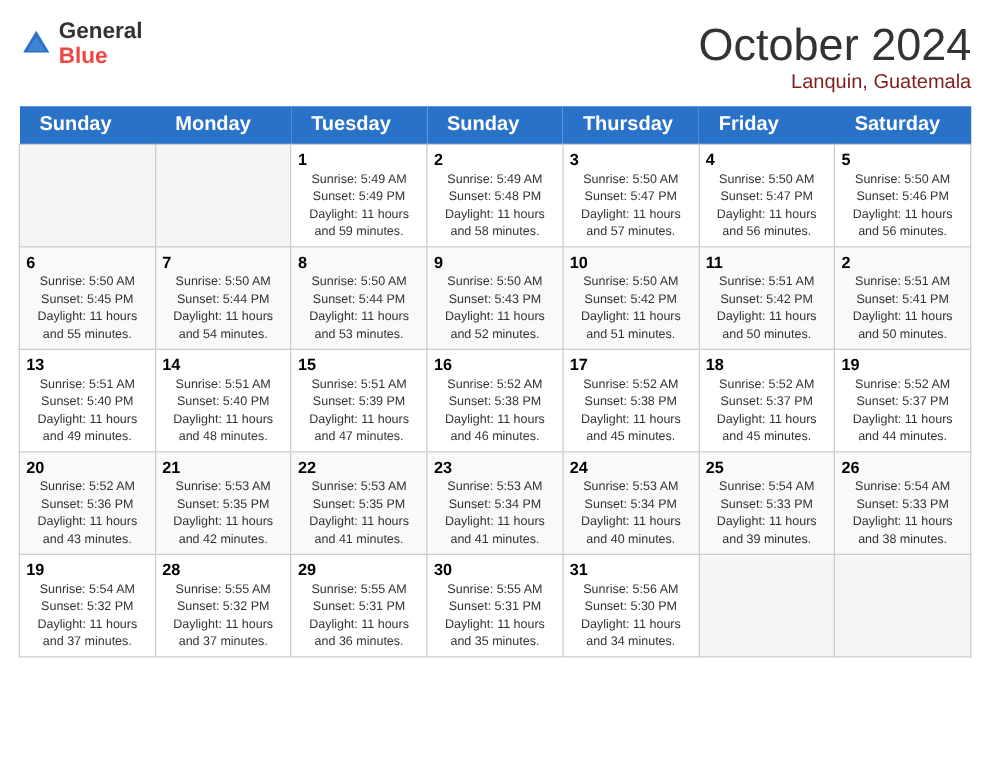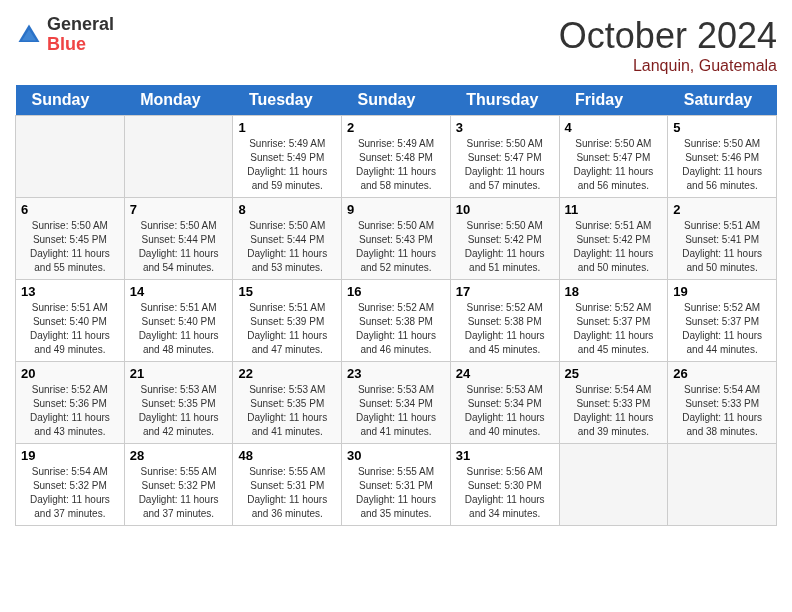--- a/index.html
+++ b/index.html
@@ -292,21 +292,21 @@
 Sunset: 5:32 PM
 Daylight: 11 hours and 37 minutes.</div>
         </td>
         <td>
           <span class="day-num">28</span>
           <div class="day-info">Sunrise: 5:55 AM
 Sunset: 5:32 PM
 Daylight: 11 hours and 37 minutes.</div>
         </td>
         <td>
-          <span class="day-num">48</span>
+          <span class="day-num">29</span>
           <div class="day-info">Sunrise: 5:55 AM
 Sunset: 5:31 PM
 Daylight: 11 hours and 36 minutes.</div>
         </td>
         <td>
           <span class="day-num">30</span>
           <div class="day-info">Sunrise: 5:55 AM
 Sunset: 5:31 PM
 Daylight: 11 hours and 35 minutes.</div>
         </td>

